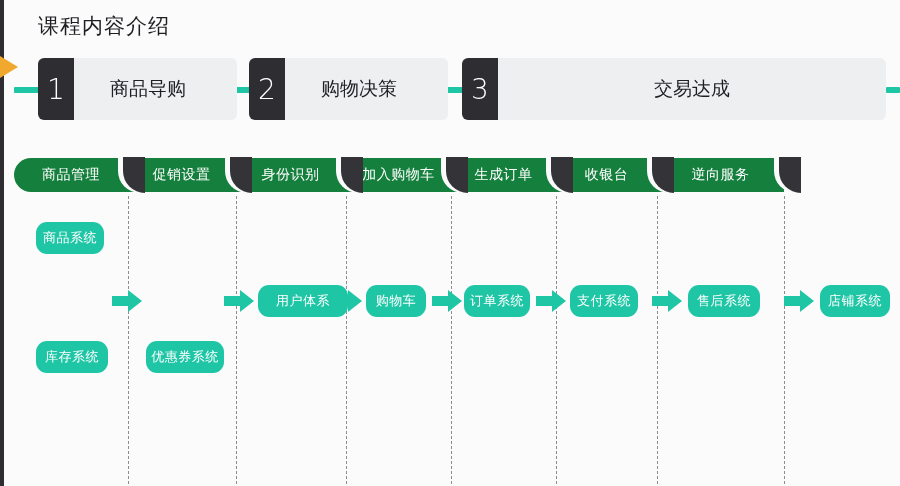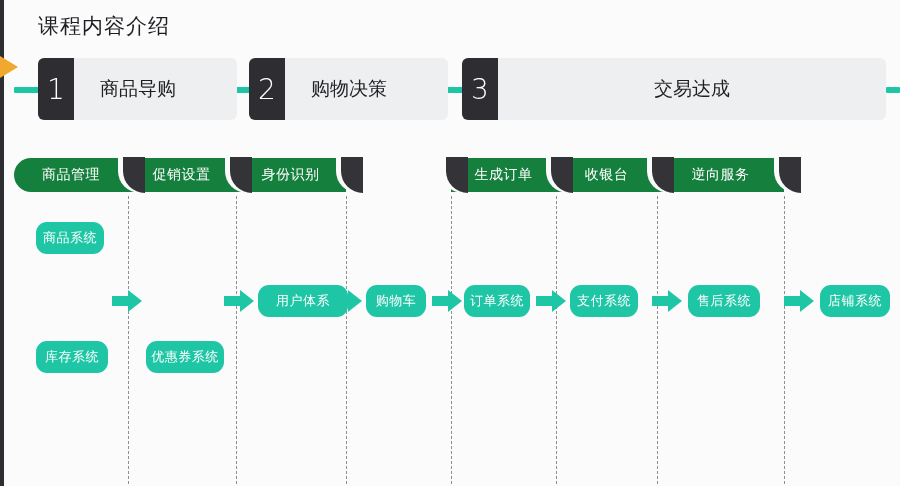--- a/index.html
+++ b/index.html
@@ -51,21 +51,21 @@
     font-weight:300;
   }
   .stage-label{
     flex:1 1 auto;
     background:#eeeff1;
     border-radius:0 6px 6px 0;
     color:#1f1f23;
     font-size:19px;
     display:flex;align-items:center;
   }
-  .stage-label.left{padding-left:26px;}
+  .stage-label.left{padding-left:36px;}
   .stage-label.center{justify-content:center;text-align:right;}
 
   
   .phase-bar{position:absolute;left:14px;top:158px;width:876px;height:34px;}
   .phase{
     position:absolute;top:0;height:34px;
     background:#15803d;
     display:flex;align-items:center;justify-content:center;
     color:#ffffff;font-size:14px;letter-spacing:.5px;
     box-sizing:border-box;
@@ -145,20 +145,21 @@
     <div class="stage" style="left:462px;width:424px;">
       <div class="stage-num">3</div>
       <div class="stage-label center">交易达成</div>
     </div>
   </div>
 
   <div class="phase-bar">
     <div class="phase" style="left:0px;width:114px;">商品管理</div>
     <div class="phase" style="left:114px;width:107px;">促销设置</div>
     <div class="phase" style="left:221px;width:111px;">身份识别</div>
+    <div class="phase" style="left:332px;width:105px;">加入购物车</div>
     <div class="phase" style="left:437px;width:105px;">生成订单</div>
     <div class="phase" style="left:542px;width:101px;">收银台</div>
     <div class="phase" style="left:643px;width:127px;">逆向服务</div>
 
     <div class="notch" style="left:104px;"></div>
     <div class="notch" style="left:211px;"></div>
     <div class="notch" style="left:322px;"></div>
     <div class="notch" style="left:427px;"></div>
     <div class="notch" style="left:532px;"></div>
     <div class="notch" style="left:633px;"></div>

